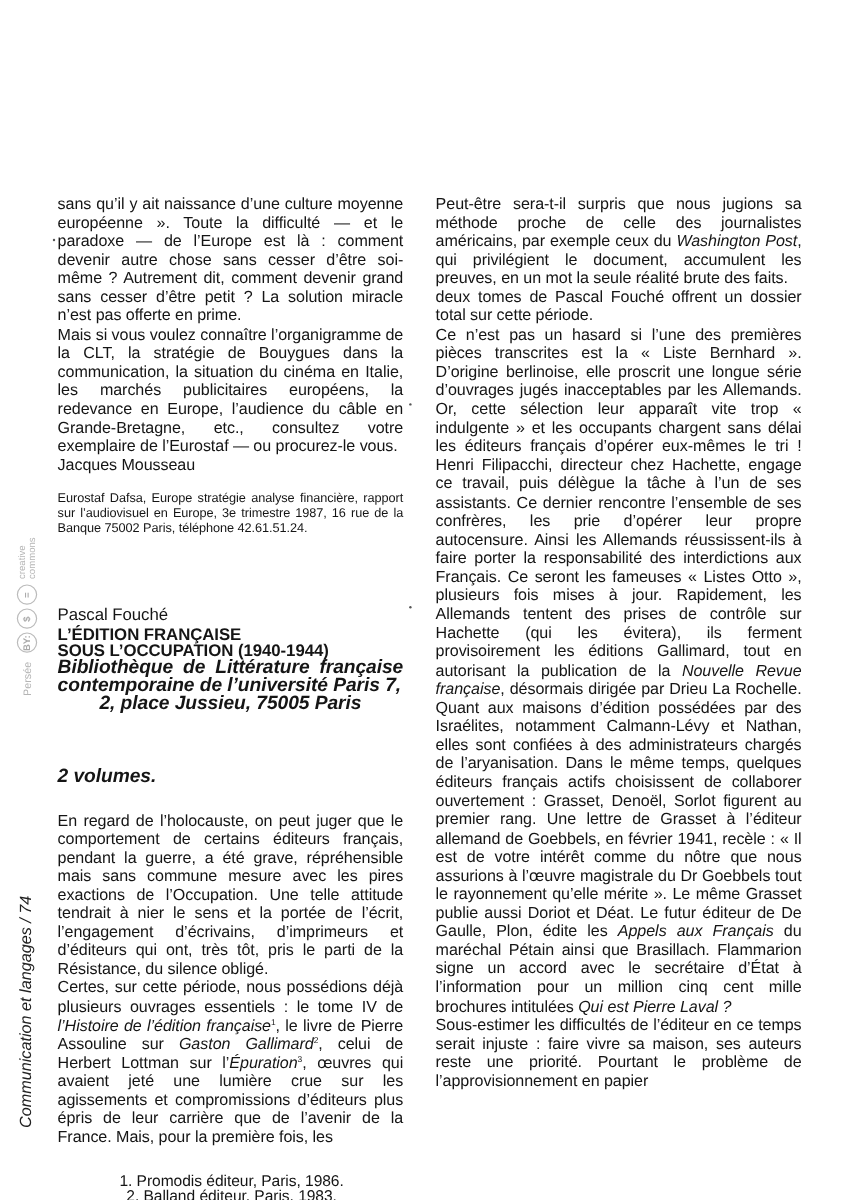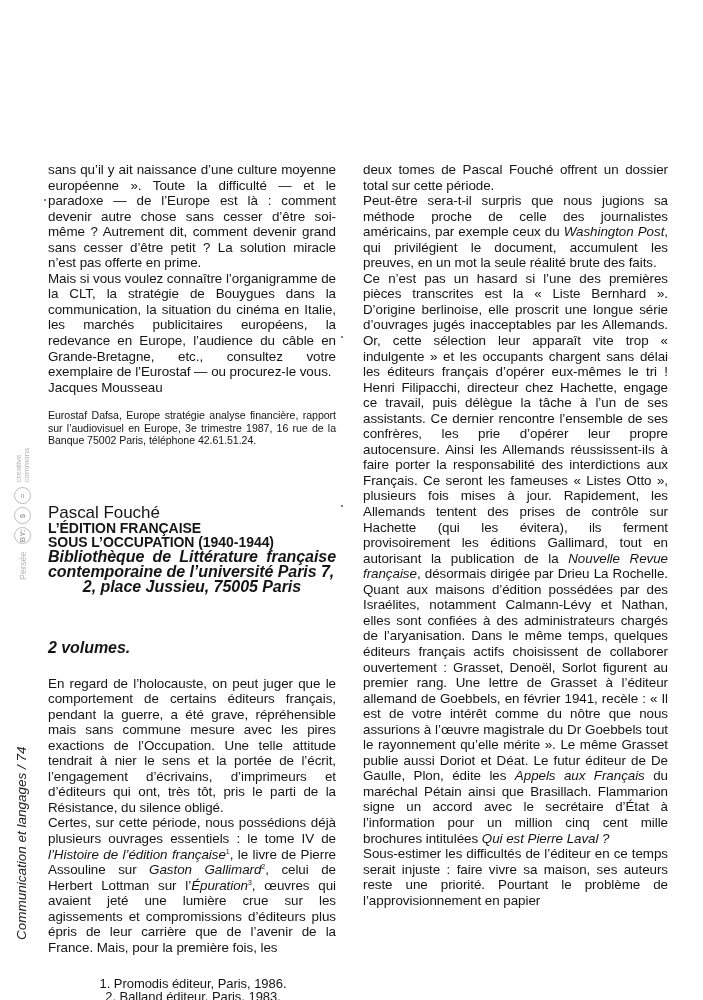--- a/index.html
+++ b/index.html
@@ -6,21 +6,21 @@
   body { width: 703px; height: 1000px; position: relative; overflow: hidden;
          font-family: "Liberation Sans", "DejaVu Sans", sans-serif; color: #151515; }
   .col { position: absolute; font-size: 13.4px; line-height: 15.55px; text-align: justify;
          letter-spacing: -0.05px; }
   .col p { margin: 0; }
   #left-col { left: 48px; top: 162px; width: 288px; }
   #right-col { left: 363px; top: 162px; width: 305px; }
   .signature { text-align: left; }
   .note { font-size: 10.6px; line-height: 12.6px; margin-top: 14px !important; }
   .book { margin-top: 58px; }
-  .book .author { font-size: 17px; }
+  .book .author { font-size: 14px; }
   .book .title { font-weight: bold; font-size: 14px; line-height: 14px; }
   .book .details { font-style: italic; font-weight: bold; font-size: 16px; line-height: 15px; }
   .review { margin-top: 21px; }
   .footnotes { margin-top: 23px !important; font-size: 13px; line-height: 12.6px; text-align: center; }
   .footnotes div { padding-left: 2px; }
   i { font-style: italic; }
   sup { font-size: 7px; vertical-align: 5px; line-height: 0; }
   .vertical { position: absolute; transform: rotate(-90deg); transform-origin: left top; white-space: nowrap; }
   #journal-ref { left: 14px; top: 940px; font-size: 13.5px; font-style: italic; color: #222; }
   #license-badge { left: 14px; top: 580px; color: #b5b5b5; font-size: 9px; display: flex; align-items: center; gap: 3px; }
@@ -77,17 +77,17 @@
   </div>
 
   <div class="footnotes">
     <div>1. Promodis éditeur, Paris, 1986.</div>
     <div>2. Balland éditeur, Paris, 1983.</div>
     <div>3. Fayard éditeur, Paris, 1986.</div>
   </div>
 </div>
 
 <div id="right-col" class="col">
+  <p><span>Peut-être sera-t-il surpris que nous jugions sa méthode proche de celle des journalistes américains, par exemple ceux du </span><i>Washington Post</i><span>, qui privilégient le document, accumulent les preuves, en un mot la seule réalité brute des faits.</span></p>
   <p>deux tomes de Pascal Fouché offrent un dossier total sur cette période.</p>
-  <p><span>Peut-être sera-t-il surpris que nous jugions sa méthode proche de celle des journalistes américains, par exemple ceux du </span><i>Washington Post</i><span>, qui privilégient le document, accumulent les preuves, en un mot la seule réalité brute des faits.</span></p>
   <p><span>Ce n’est pas un hasard si l’une des premières pièces transcrites est la « Liste Bernhard ». D’origine berlinoise, elle proscrit une longue série d’ouvrages jugés inacceptables par les Allemands. Or, cette sélection leur apparaît vite trop « indulgente » et les occupants chargent sans délai les éditeurs français d’opérer eux-mêmes le tri ! Henri Filipacchi, directeur chez Hachette, engage ce travail, puis délègue la tâche à l’un de ses assistants. Ce dernier rencontre l’ensemble de ses confrères, les prie d’opérer leur propre autocensure. Ainsi les Allemands réussissent-ils à faire porter la responsabilité des interdictions aux Français. Ce seront les fameuses « Listes Otto », plusieurs fois mises à jour. Rapidement, les Allemands tentent des prises de contrôle sur Hachette (qui les évitera), ils ferment provisoirement les éditions Gallimard, tout en autorisant la publication de la </span><i>Nouvelle Revue française</i><span>, désormais dirigée par Drieu La Rochelle. Quant aux maisons d’édition possédées par des Israélites, notamment Calmann-Lévy et Nathan, elles sont confiées à des administrateurs chargés de l’aryanisation. Dans le même temps, quelques éditeurs français actifs choisissent de collaborer ouvertement : Grasset, Denoël, Sorlot figurent au premier rang. Une lettre de Grasset à l’éditeur allemand de Goebbels, en février 1941, recèle : « Il est de votre intérêt comme du nôtre que nous assurions à l’œuvre magistrale du Dr Goebbels tout le rayonnement qu’elle mérite ». Le même Grasset publie aussi Doriot et Déat. Le futur éditeur de De Gaulle, Plon, édite les </span><i>Appels aux Français</i><span> du maréchal Pétain ainsi que Brasillach. Flammarion signe un accord avec le secrétaire d’État à l’information pour un million cinq cent mille brochures intitulées </span><i>Qui est Pierre Laval ?</i></p>
   <p>Sous-estimer les difficultés de l’éditeur en ce temps serait injuste : faire vivre sa maison, ses auteurs reste une priorité. Pourtant le problème de l’approvisionnement en papier</p>
 </div>
 
 </body></html>

